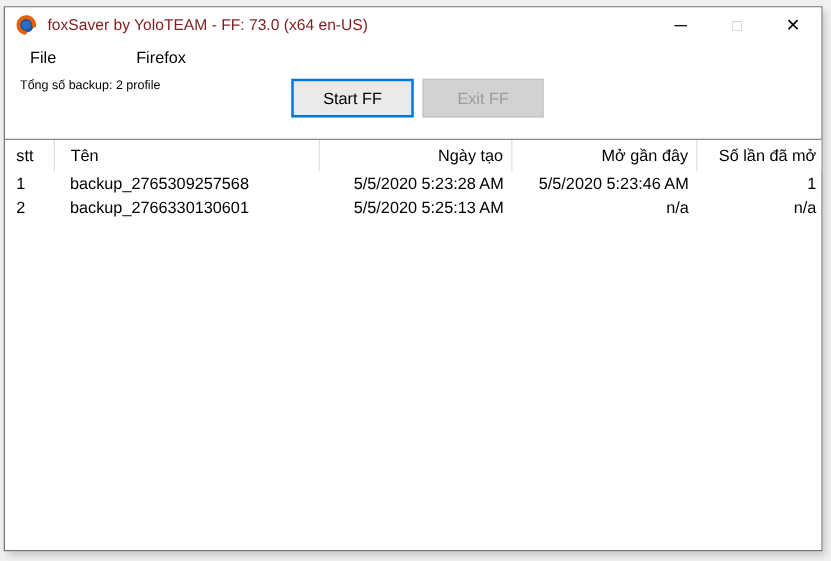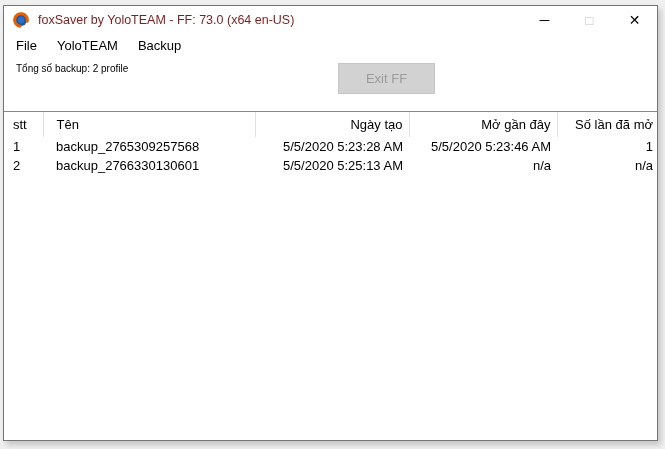--- a/index.html
+++ b/index.html
@@ -41,21 +41,22 @@
     cursor: default;
   }
   .win-btn.minimize { font-size: 14px; }
   .win-btn.maximize { color: #c3c3c3; }
   .win-btn.close { font-size: 14px; }
   
   .menubar {
     position: absolute; left: 0; top: 28px; right: 0; height: 22px;
     background: #ffffff;
     display: flex; align-items: center;
-    padding-left: 2px;
+    padding-left: 10px;
+    gap: 44px;
   }
   .menu-item {
     padding: 3px 10px;
     font-size: 13px;
     color: #000;
     white-space: nowrap;
   }
   
   .toolbar {
     position: absolute; left: 0; top: 50px; right: 0; height: 55px;
@@ -126,26 +127,26 @@
     <span class="title-text">foxSaver by YoloTEAM - FF: 73.0 (x64 en-US)</span>
     <div class="win-controls">
       <div class="win-btn minimize">─</div>
       <div class="win-btn maximize">□</div>
       <div class="win-btn close">✕</div>
     </div>
   </div>
 
   <div class="menubar">
       <div class="menu-item">File</div>
-      <div class="menu-item">YoloTEAM</div>
-      <div class="menu-item">Backup</div>
+      <div class="menu-item">Firefox</div>
     </div>
 
   <div class="toolbar">
     <span class="summary-label">Tổng số backup: 2 profile</span>
+    <button class="btn btn-start">Start FF</button>
     <button class="btn btn-exit" disabled="">Exit FF</button>
   </div>
 
   <div class="listview">
     <table class="lv-table">
       <colgroup>
           <col style="width: 39px;">
           <col style="width: 212px;">
           <col style="width: 154px;">
           <col style="width: 148px;">

